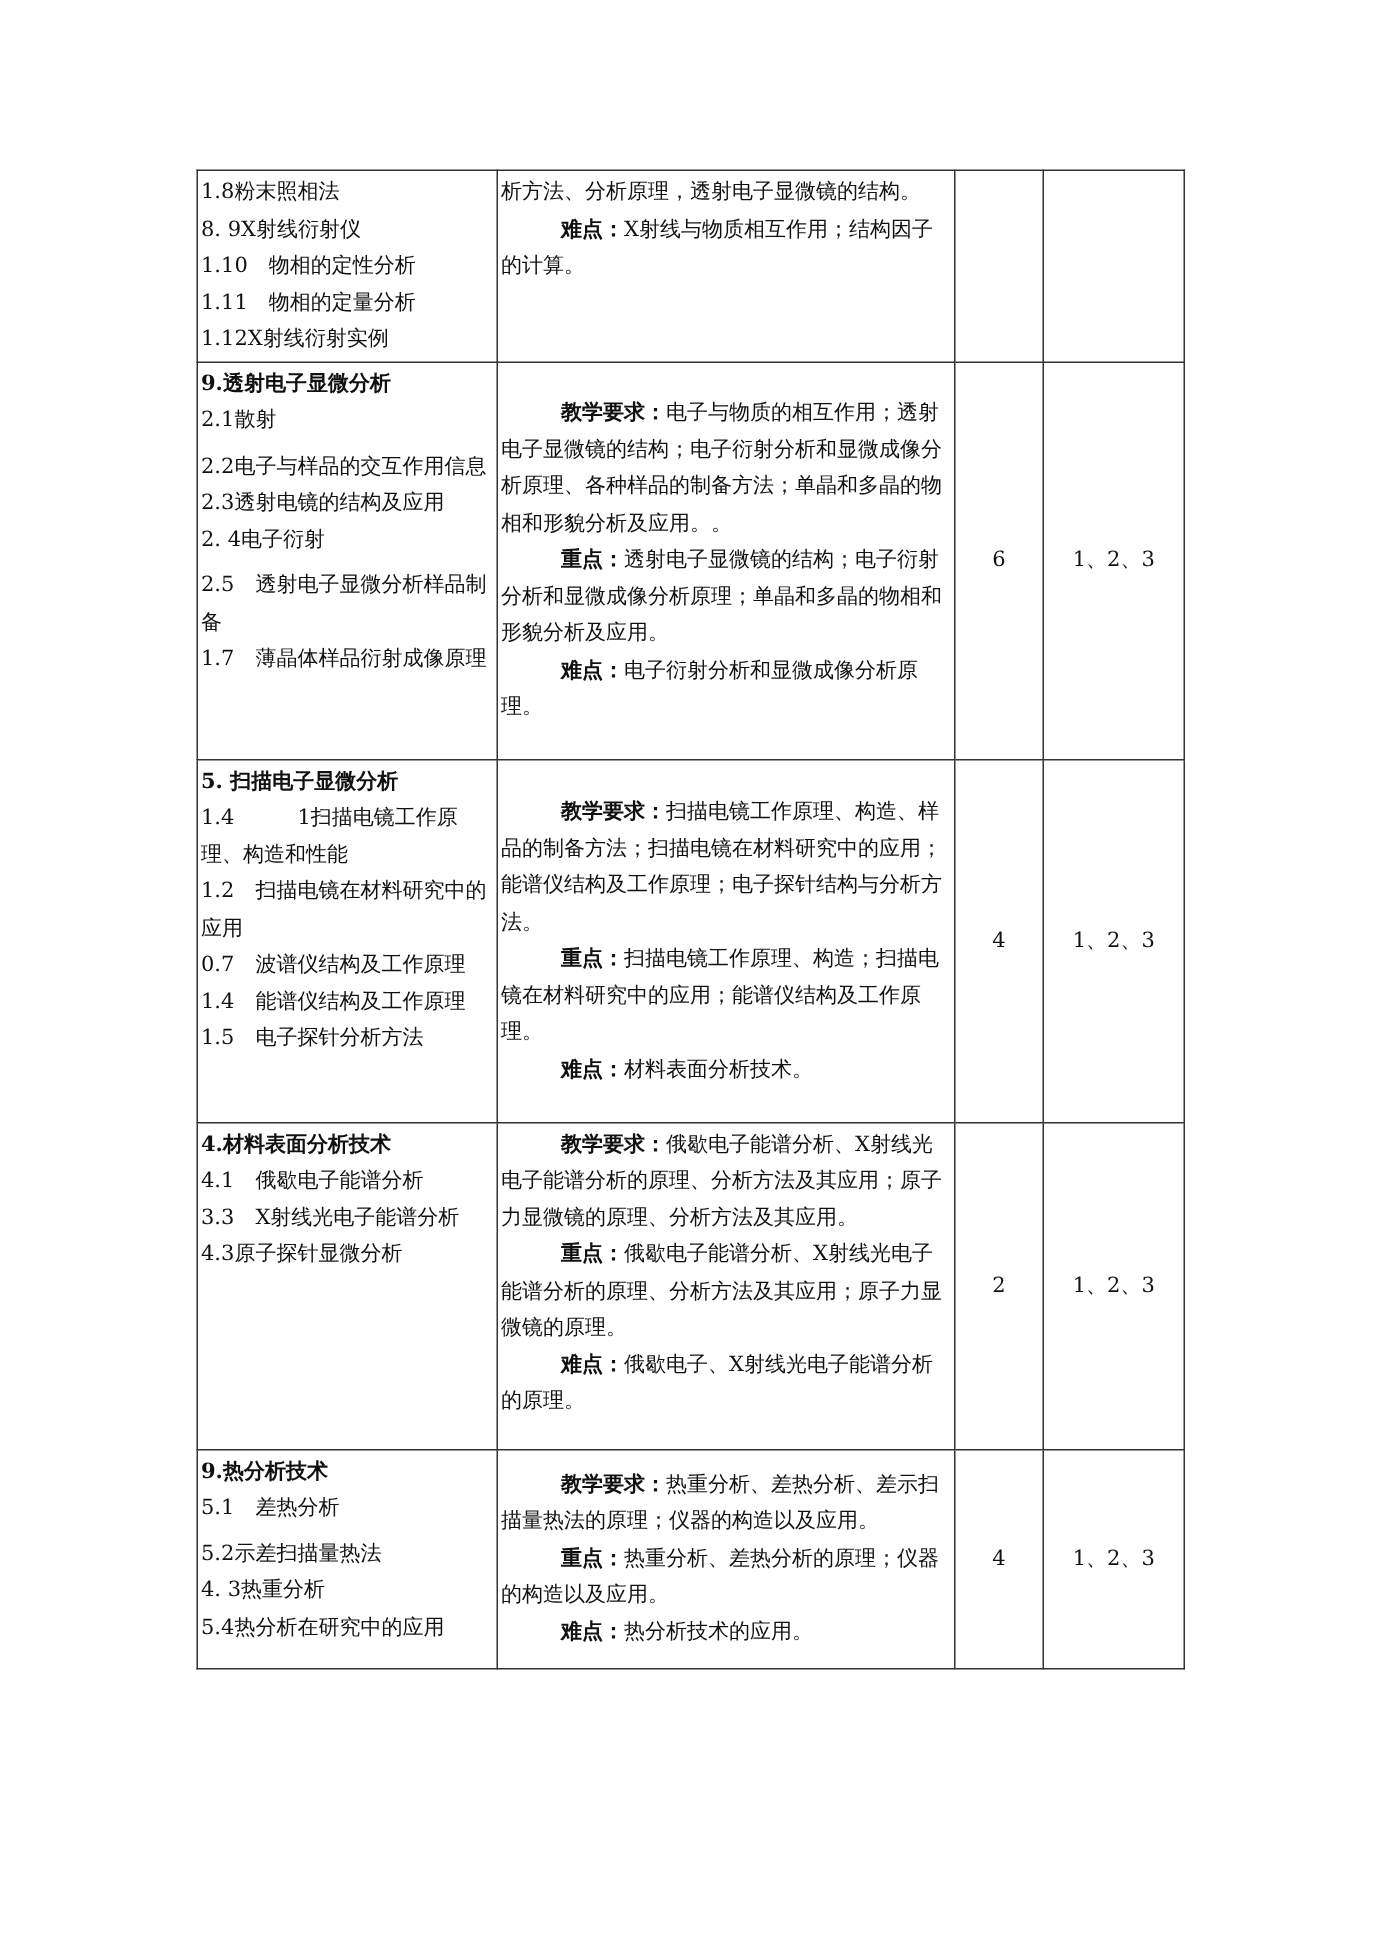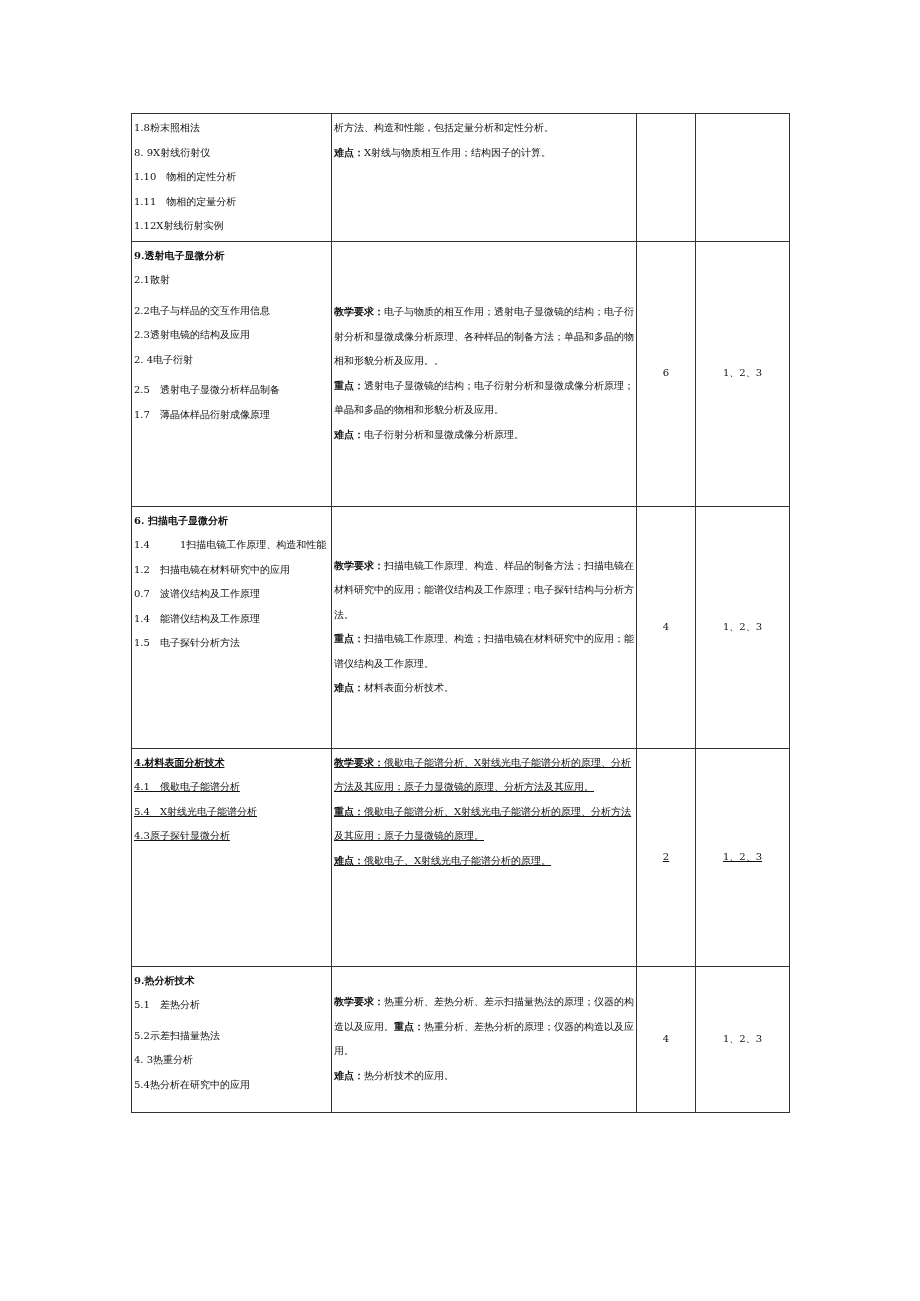--- a/index.html
+++ b/index.html
@@ -7,31 +7,31 @@
          font-family: "DejaVu Serif", "Liberation Serif", serif; color: #111; }
   table.syllabus {
     position: absolute; left: 131px; top: 113px;
     border-collapse: collapse; table-layout: fixed;
     width: 659px;
   }
   table.syllabus td {
     border: 1px solid #333;
     vertical-align: top;
     padding: 2px 2px 2px 2px;
-    font-size: 10px;
+    font-size: 14px;
     line-height: 24.5px;
   }
   col.c1 { width: 200px; }
   col.c2 { width: 305px; }
   col.c3 { width: 59px; }
   col.c4 { width: 94px; }
   td.center { text-align: center; vertical-align: middle !important; }
   .line { display: block; white-space: normal; }
   .title { font-weight: bold; }
-  .b { font-weight: bold; }
+  .b { font-weight: bold; margin-left: 40px; }
   .gap { display: block; height: 6px; }
   td.content { padding-right: 2px; }
   .vmid { vertical-align: middle !important; }
 </style>
 </head>
 <body>
 
 <table class="syllabus">
   <colgroup>
       <col class="c1">
@@ -43,21 +43,21 @@
 
     <tr style="height:122px;">
       <td>
         <span class="line">1.8粉末照相法</span>
         <span class="line">8. 9X射线衍射仪</span>
         <span class="line">1.10　物相的定性分析</span>
         <span class="line">1.11　物相的定量分析</span>
         <span class="line">1.12X射线衍射实例</span>
       </td>
       <td class="content">
-        <span class="line">析方法、构造和性能，包括定量分析和定性分析。</span>
+        <span class="line">析方法、分析原理，透射电子显微镜的结构。</span>
         <span class="line">
           <span class="b">难点：</span><span>X射线与物质相互作用；结构因子的计算。</span>
         </span>
       </td>
       <td class="center"></td>
       <td class="center"></td>
     </tr>
 
     <tr style="height:265px;">
       <td>
@@ -81,21 +81,21 @@
         <span class="line">
           <span class="b">难点：</span><span>电子衍射分析和显微成像分析原理。</span>
         </span>
       </td>
       <td class="center">6</td>
       <td class="center">1、2、3</td>
     </tr>
 
     <tr style="height:242px;">
       <td>
-        <span class="line title">6. 扫描电子显微分析</span>
+        <span class="line title">5. 扫描电子显微分析</span>
         <span class="line">1.4　　　1扫描电镜工作原理、构造和性能</span>
         <span class="line">1.2　扫描电镜在材料研究中的应用</span>
         <span class="line">0.7　波谱仪结构及工作原理</span>
         <span class="line">1.4　能谱仪结构及工作原理</span>
         <span class="line">1.5　电子探针分析方法</span>
       </td>
       <td class="content vmid">
         <span class="line">
           <span class="b">教学要求：</span><span>扫描电镜工作原理、构造、样品的制备方法；扫描电镜在材料研究中的应用；能谱仪结构及工作原理；电子探针结构与分析方法。</span>
         </span>
@@ -103,25 +103,25 @@
           <span class="b">重点：</span><span>扫描电镜工作原理、构造；扫描电镜在材料研究中的应用；能谱仪结构及工作原理。</span>
         </span>
         <span class="line">
           <span class="b">难点：</span><span>材料表面分析技术。</span>
         </span>
       </td>
       <td class="center">4</td>
       <td class="center">1、2、3</td>
     </tr>
 
-    <tr style="height:218px;text-decoration:underline;">
+    <tr style="height:218px;">
       <td>
         <span class="line title">4.材料表面分析技术</span>
         <span class="line">4.1　俄歇电子能谱分析</span>
-        <span class="line">5.4　X射线光电子能谱分析</span>
+        <span class="line">3.3　X射线光电子能谱分析</span>
         <span class="line">4.3原子探针显微分析</span>
       </td>
       <td class="content">
         <span class="line">
           <span class="b">教学要求：</span><span>俄歇电子能谱分析、X射线光电子能谱分析的原理、分析方法及其应用；原子力显微镜的原理、分析方法及其应用。</span>
         </span>
         <span class="line">
           <span class="b">重点：</span><span>俄歇电子能谱分析、X射线光电子能谱分析的原理、分析方法及其应用；原子力显微镜的原理。</span>
         </span>
         <span class="line">

